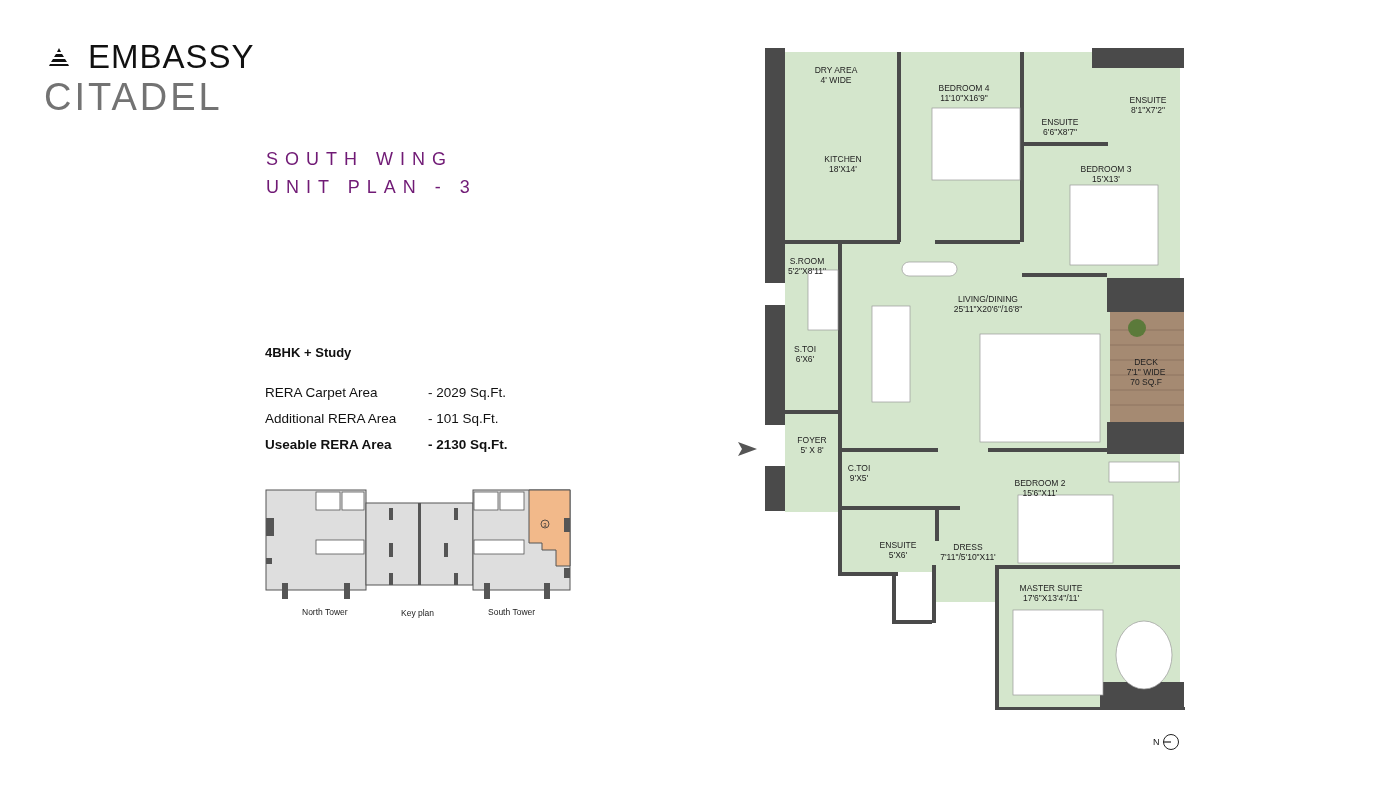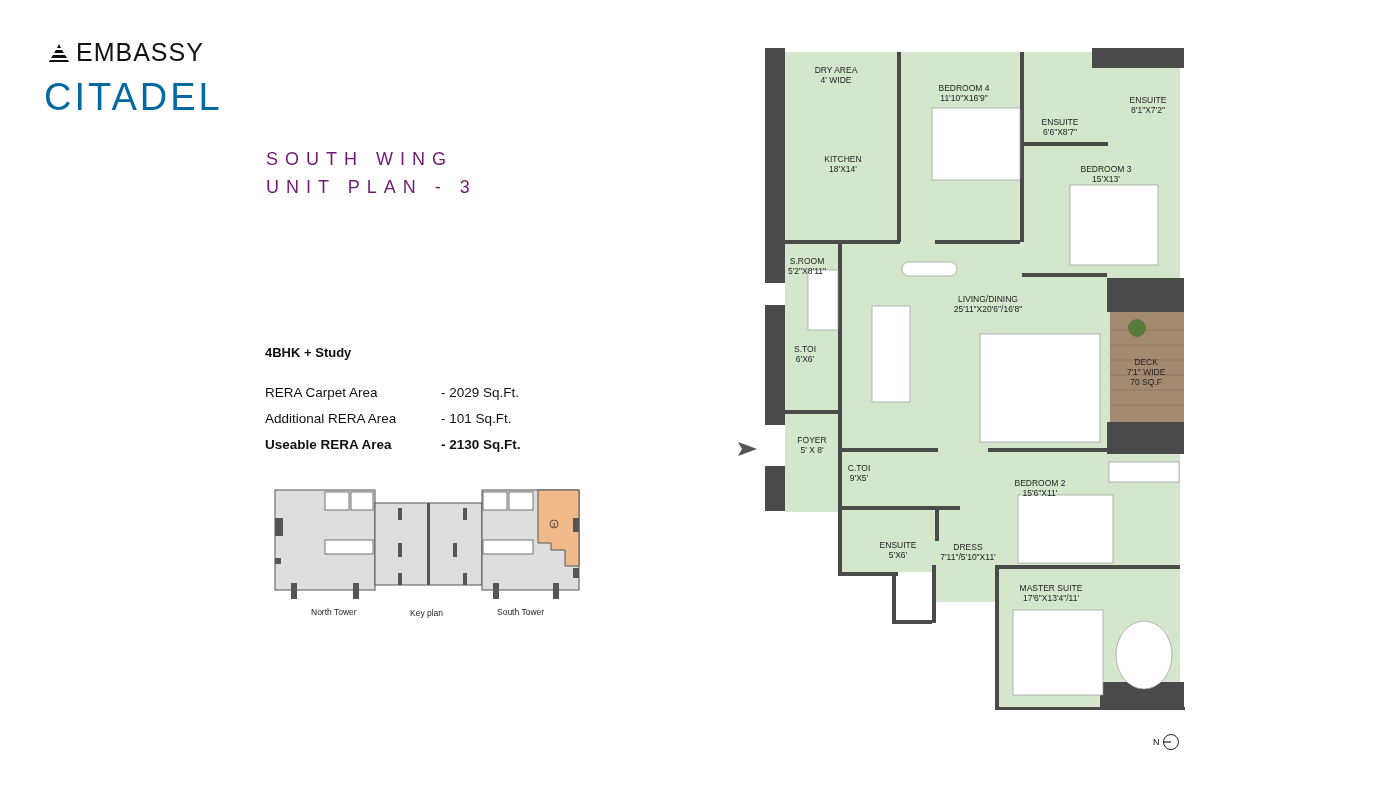--- a/index.html
+++ b/index.html
@@ -1,26 +1,26 @@
 <!DOCTYPE html>
 <html><head>
 <meta charset="utf-8">
 <style>
   html,body{margin:0;padding:0;background:#ffffff;}
   body{width:1400px;height:787px;position:relative;overflow:hidden;font-family:"Liberation Sans",sans-serif;color:#111;}
   .abs{position:absolute;}
-  .brand-top{left:48px;top:38px;font-size:25px;letter-spacing:1px;display:flex;align-items:center;gap:6px;color:#111;}
-  .brand-main{left:44px;top:76px;font-size:38px;letter-spacing:3px;font-weight:normal;color:#0369a1;}
+  .brand-top{left:48px;top:38px;font-size:33px;letter-spacing:1px;display:flex;align-items:center;gap:18px;color:#111;}
+  .brand-main{left:44px;top:76px;font-size:38px;letter-spacing:3px;font-weight:normal;color:#737373;}
   .wing{left:266px;top:145px;font-size:18px;letter-spacing:7px;line-height:28px;color:#701a75;}
   .unit-type{left:265px;top:345px;font-size:13px;font-weight:bold;}
   .areas{left:265px;top:380px;font-size:13.5px;line-height:26px;}
-  .areas .row{display:flex;gap:13px;}
+  .areas .row{display:flex;}
   .areas .lbl{width:163px;}
   .areas .row.bold{font-weight:bold;}
-  .keyplan{left:273px;top:488px;width:308px;height:130px;}
+  .keyplan{left:264px;top:488px;width:308px;height:130px;}
   .kp-label{position:absolute;font-size:8.5px;color:#222;}
   .plan{left:735px;top:45px;width:460px;height:680px;}
   .room-label{position:absolute;font-size:8.5px;text-align:center;color:#222;line-height:10px;transform:translateX(-50%);white-space:nowrap;}
   .compass{left:1153px;top:733px;display:flex;align-items:center;gap:2px;font-size:9px;}
 </style>
 </head>
 <body>
 
 <div class="abs brand-top">
   <svg width="22" height="20" viewBox="0 0 22 20">

